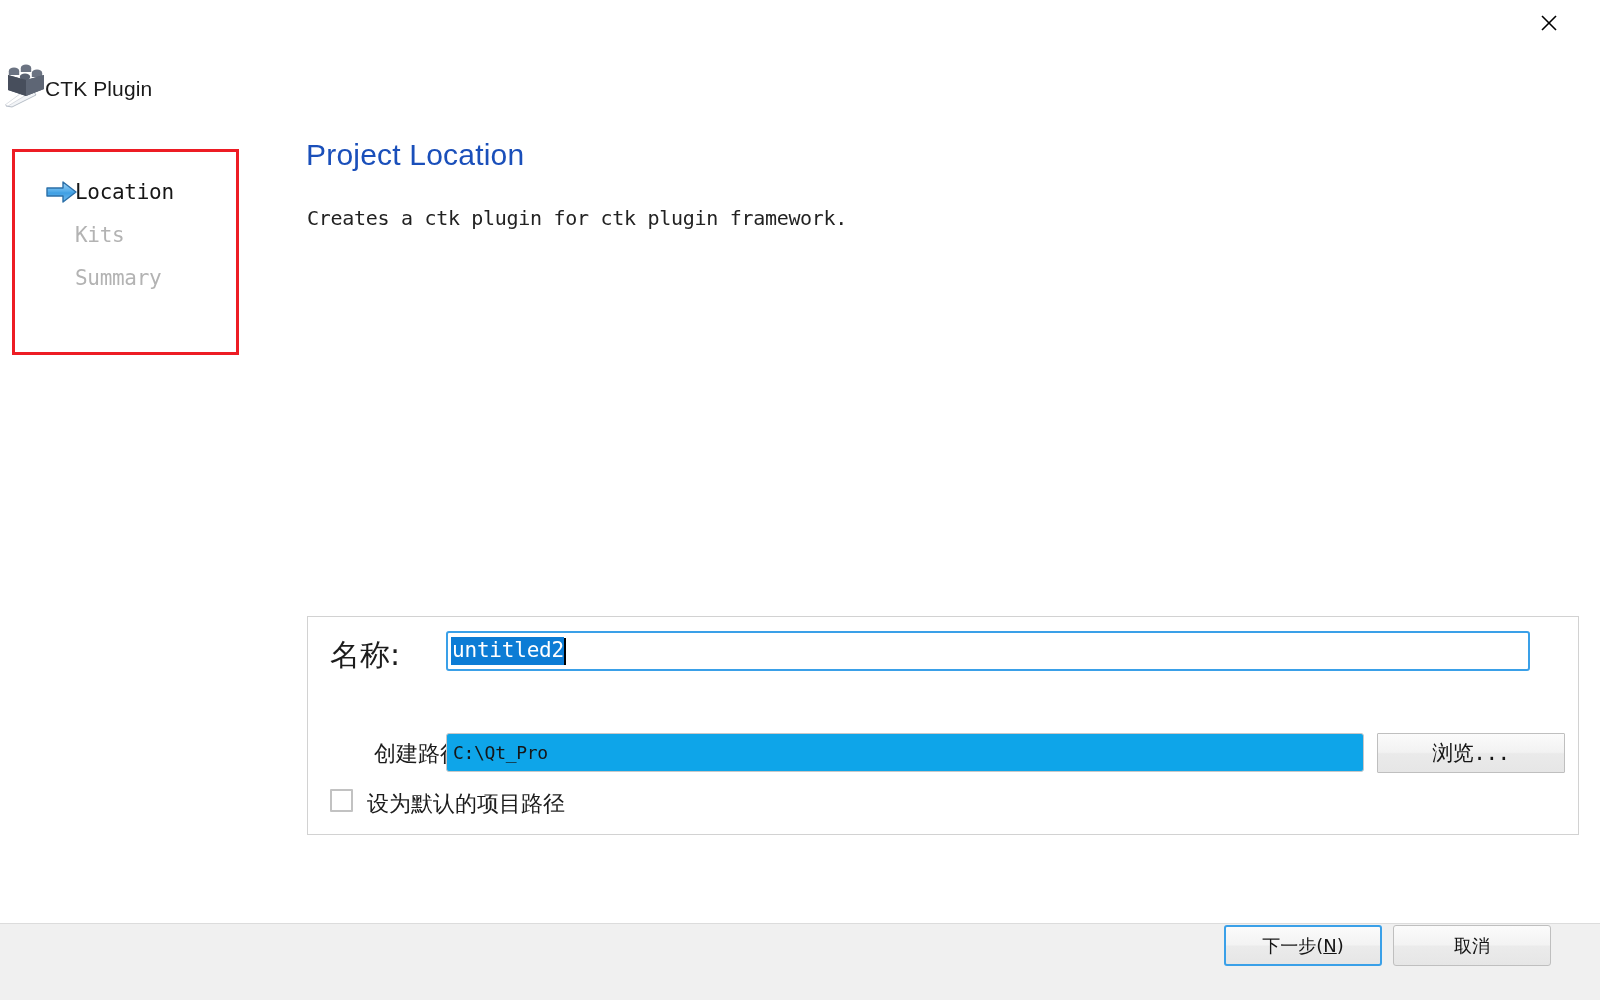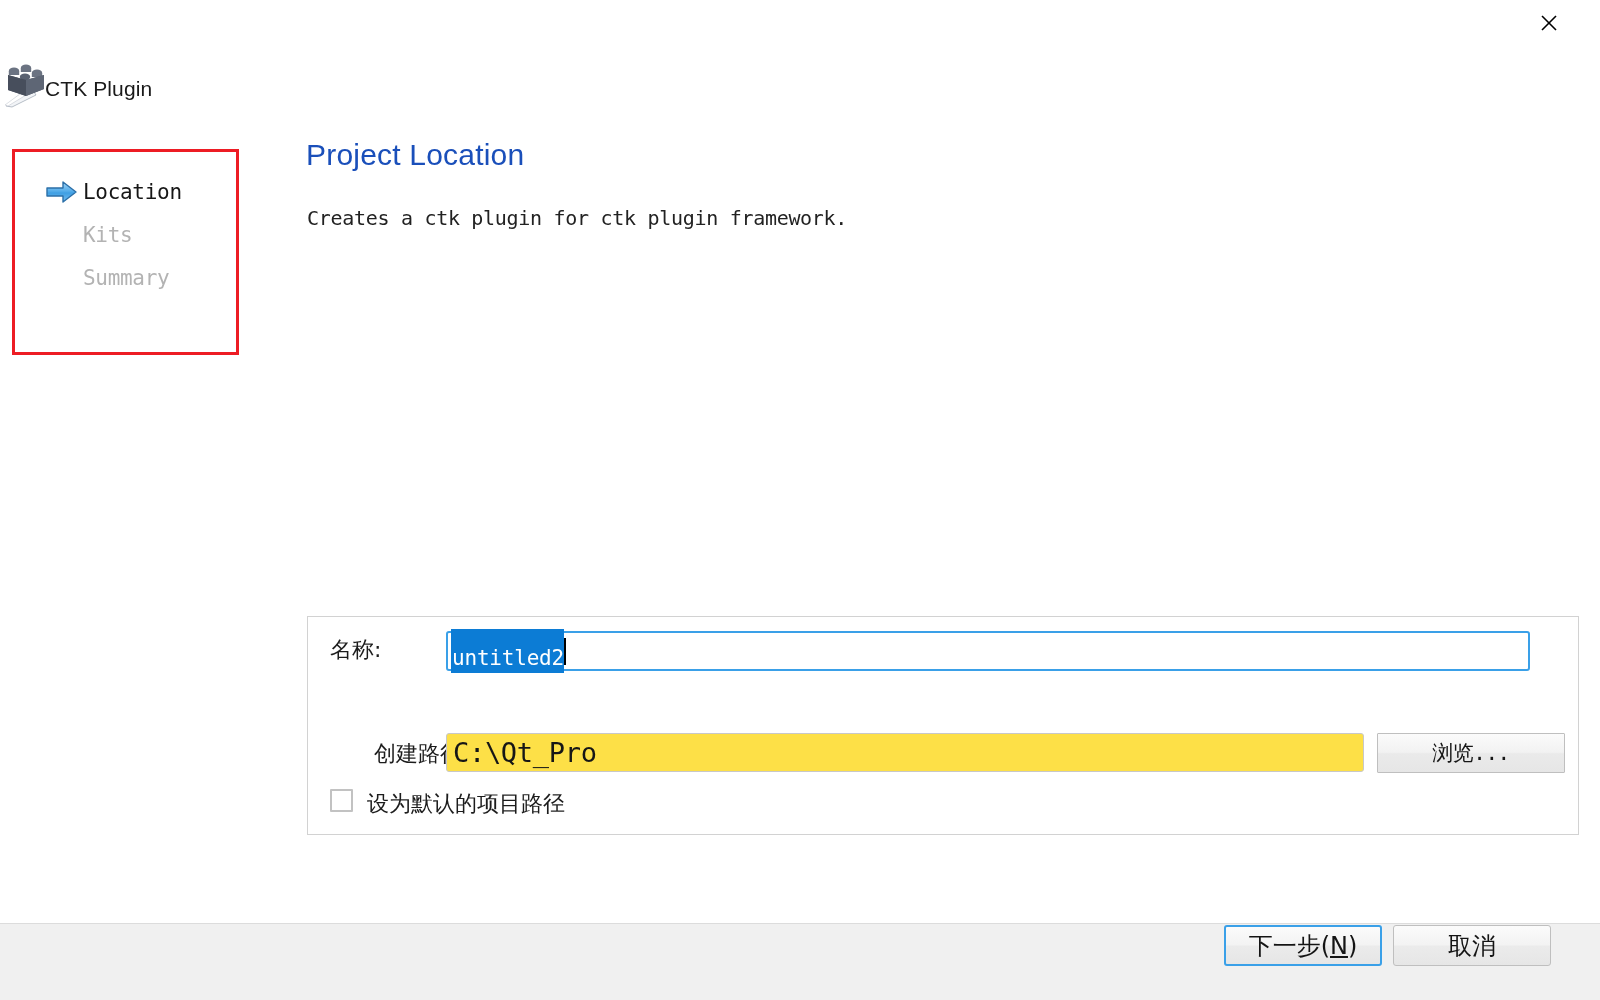--- a/index.html
+++ b/index.html
@@ -67,21 +67,21 @@
     position: absolute;
     left: 0; top: 0;
     width: 100%;
     padding-top: 18px;
   }
   .side-item {
     position: relative;
     height: 43px;
     display: flex;
     align-items: center;
-    padding-left: 32px;
+    padding-left: 24px;
     text-align: right;
   }
   .side-arrow {
     position: absolute;
     left: 30px; top: 50%;
     transform: translateY(-50%);
     width: 34px; height: 24px;
   }
   .side-arrow svg { display: block; }
   .side-label {
@@ -127,21 +127,21 @@
 
   .row-name {
     position: absolute;
     left: 0; top: 0;
     width: 100%; height: 70px;
   }
   .label-name {
     position: absolute;
     left: 22px; top: 18px;
     font-family: "DejaVu Sans", sans-serif;
-    font-size: 22px;
+    font-size: 30px;
     color: #1c1c1c;
     white-space: nowrap;
   }
   .input-name {
     position: absolute;
     left: 138px; top: 14px;
     width: 1084px; height: 40px;
     border: 2px solid #3aa0e8;
     border-radius: 3px;
     background: #ffffff;
@@ -149,21 +149,21 @@
     align-items: center;
     padding-left: 3px;
   }
   .input-name .sel {
     display: inline-block;
     background: #0c7cd5;
     color: #ffffff;
     font-family: "DejaVu Sans Mono", "Liberation Mono", monospace;
     font-size: 21px;
     line-height: 26px;
-    padding: 16px 0 2px 1px;
+    padding: 0 0 2px 1px;
     letter-spacing: -0.2px;
   }
   .input-name .caret {
     display: inline-block;
     width: 2px; height: 27px;
     background: #000000;
   }
 
   .label-path {
     position: absolute;
@@ -173,26 +173,26 @@
     color: #1c1c1c;
     white-space: nowrap;
     margin-left: 44px;
   }
   .input-path {
     position: absolute;
     left: 138px; top: 116px;
     width: 918px; height: 39px;
     border: 1px solid #c8c8c8;
     border-radius: 3px;
-    background: #fde047;
+    background: #0ea5e9;
     display: flex;
     align-items: center;
     padding-left: 6px;
     font-family: "DejaVu Sans Mono", "Liberation Mono", monospace;
-    font-size: 27px;
+    font-size: 18px;
     color: #161616;
     letter-spacing: -0.3px;
   }
   .browse-btn {
     position: absolute;
     left: 1069px; top: 116px;
     width: 188px; height: 40px;
     border: 1px solid #bfbfbf;
     border-radius: 1px;
     background: linear-gradient(to bottom, #fbfbfb 0%, #f2f2f2 48%, #eaeaea 52%, #e6e6e6 100%);
@@ -236,21 +236,21 @@
     border-top: 1px solid #dcdcdc;
   }
   .btn {
     position: absolute;
     height: 41px;
     border-radius: 3px;
     display: flex;
     align-items: center;
     justify-content: center;
     font-family: "DejaVu Sans", sans-serif;
-    font-size: 24px;
+    font-size: 18px;
     color: #141414;
     cursor: pointer;
     background: linear-gradient(to bottom, #fbfbfb 0%, #f3f3f3 48%, #ebebeb 52%, #e6e6e6 100%);
     white-space: nowrap;
   }
   .btn-next {
     left: 1224px; top: 925px;
     width: 158px;
     border: 2px solid #3aa0e8;
   }

